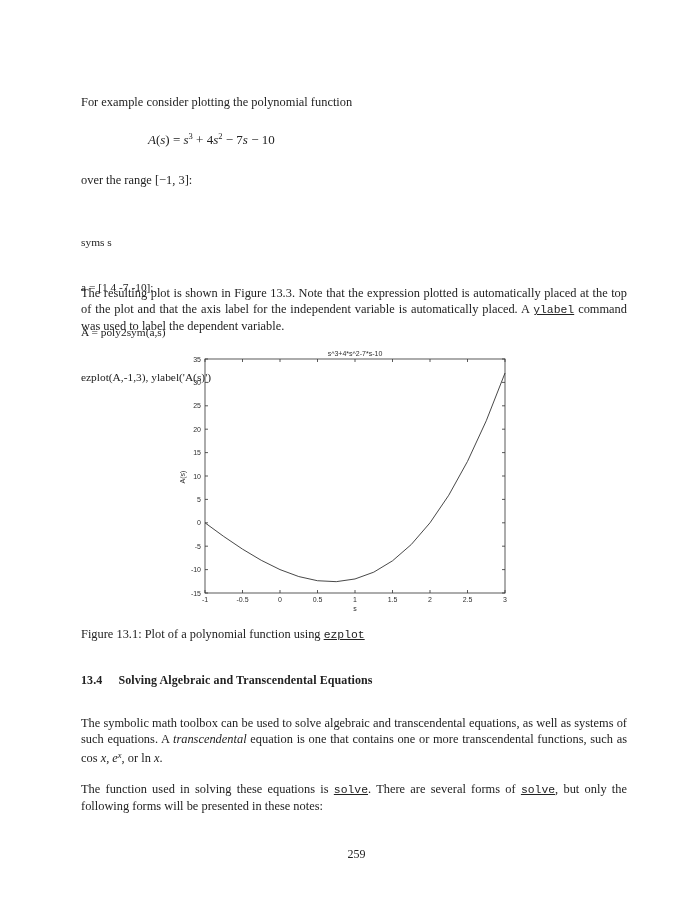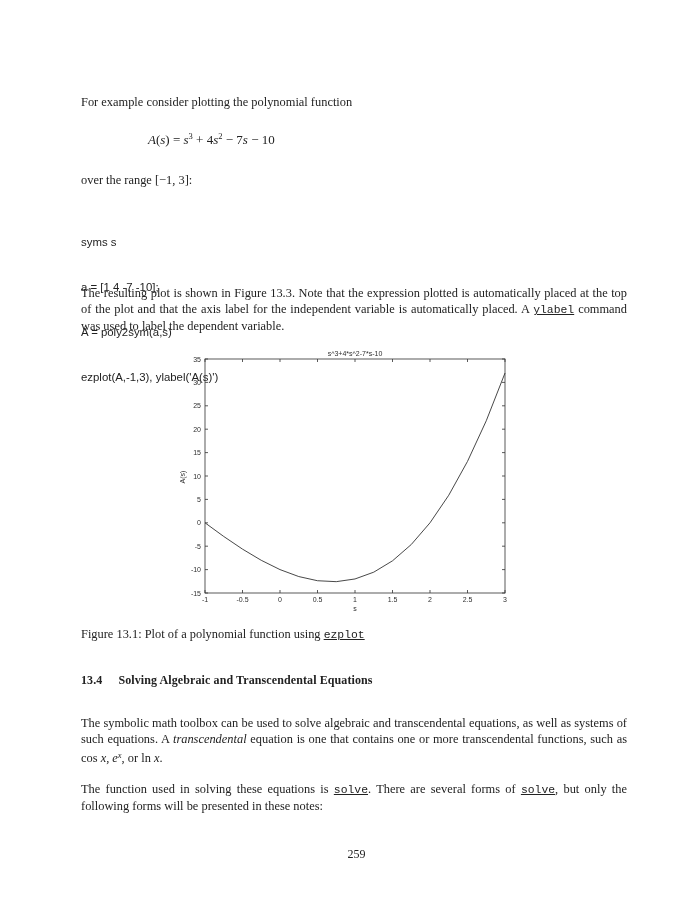--- a/index.html
+++ b/index.html
@@ -11,21 +11,21 @@
     font-family:"Liberation Serif", serif;
     overflow:hidden;
   }
   .blk { position:absolute; left:81px; width:546px; }
   .para { font-size:12.4px; line-height:16.2px; text-align:justify; }
   .tt { font-family:"Liberation Mono", monospace; font-size:11.4px;text-decoration:underline; }
   .mi { font-style:italic; }
   .equation { font-size:13px;font-family:Liberation Serif, serif; }
   .equation sup { font-size:8.5px; vertical-align:4.5px; }
   .mi sup, sup.mi { font-style:italic; }
-  .codeblock { font-family:Liberation Sans, sans-serif; font-size:11.4px; line-height:15px; white-space:pre; }
+  .codeblock { font-family:Liberation Serif, serif; font-size:11.4px; line-height:15px; white-space:pre; }
   .caption { font-size:12.4px; }
   .section-head { font-size:12px; font-weight:bold; letter-spacing:0.1px; }
   .section-head .sec-num { margin-right:16px; }
   .pageno { position:absolute; left:9px; width:695px; text-align:center; font-size:12px; }
   .supx { font-size:8.5px; vertical-align:3.5px; }
   svg text { font-family:"Liberation Sans", sans-serif; fill:#2e2e2e; }
 </style>
 </head>
 <body>
 

